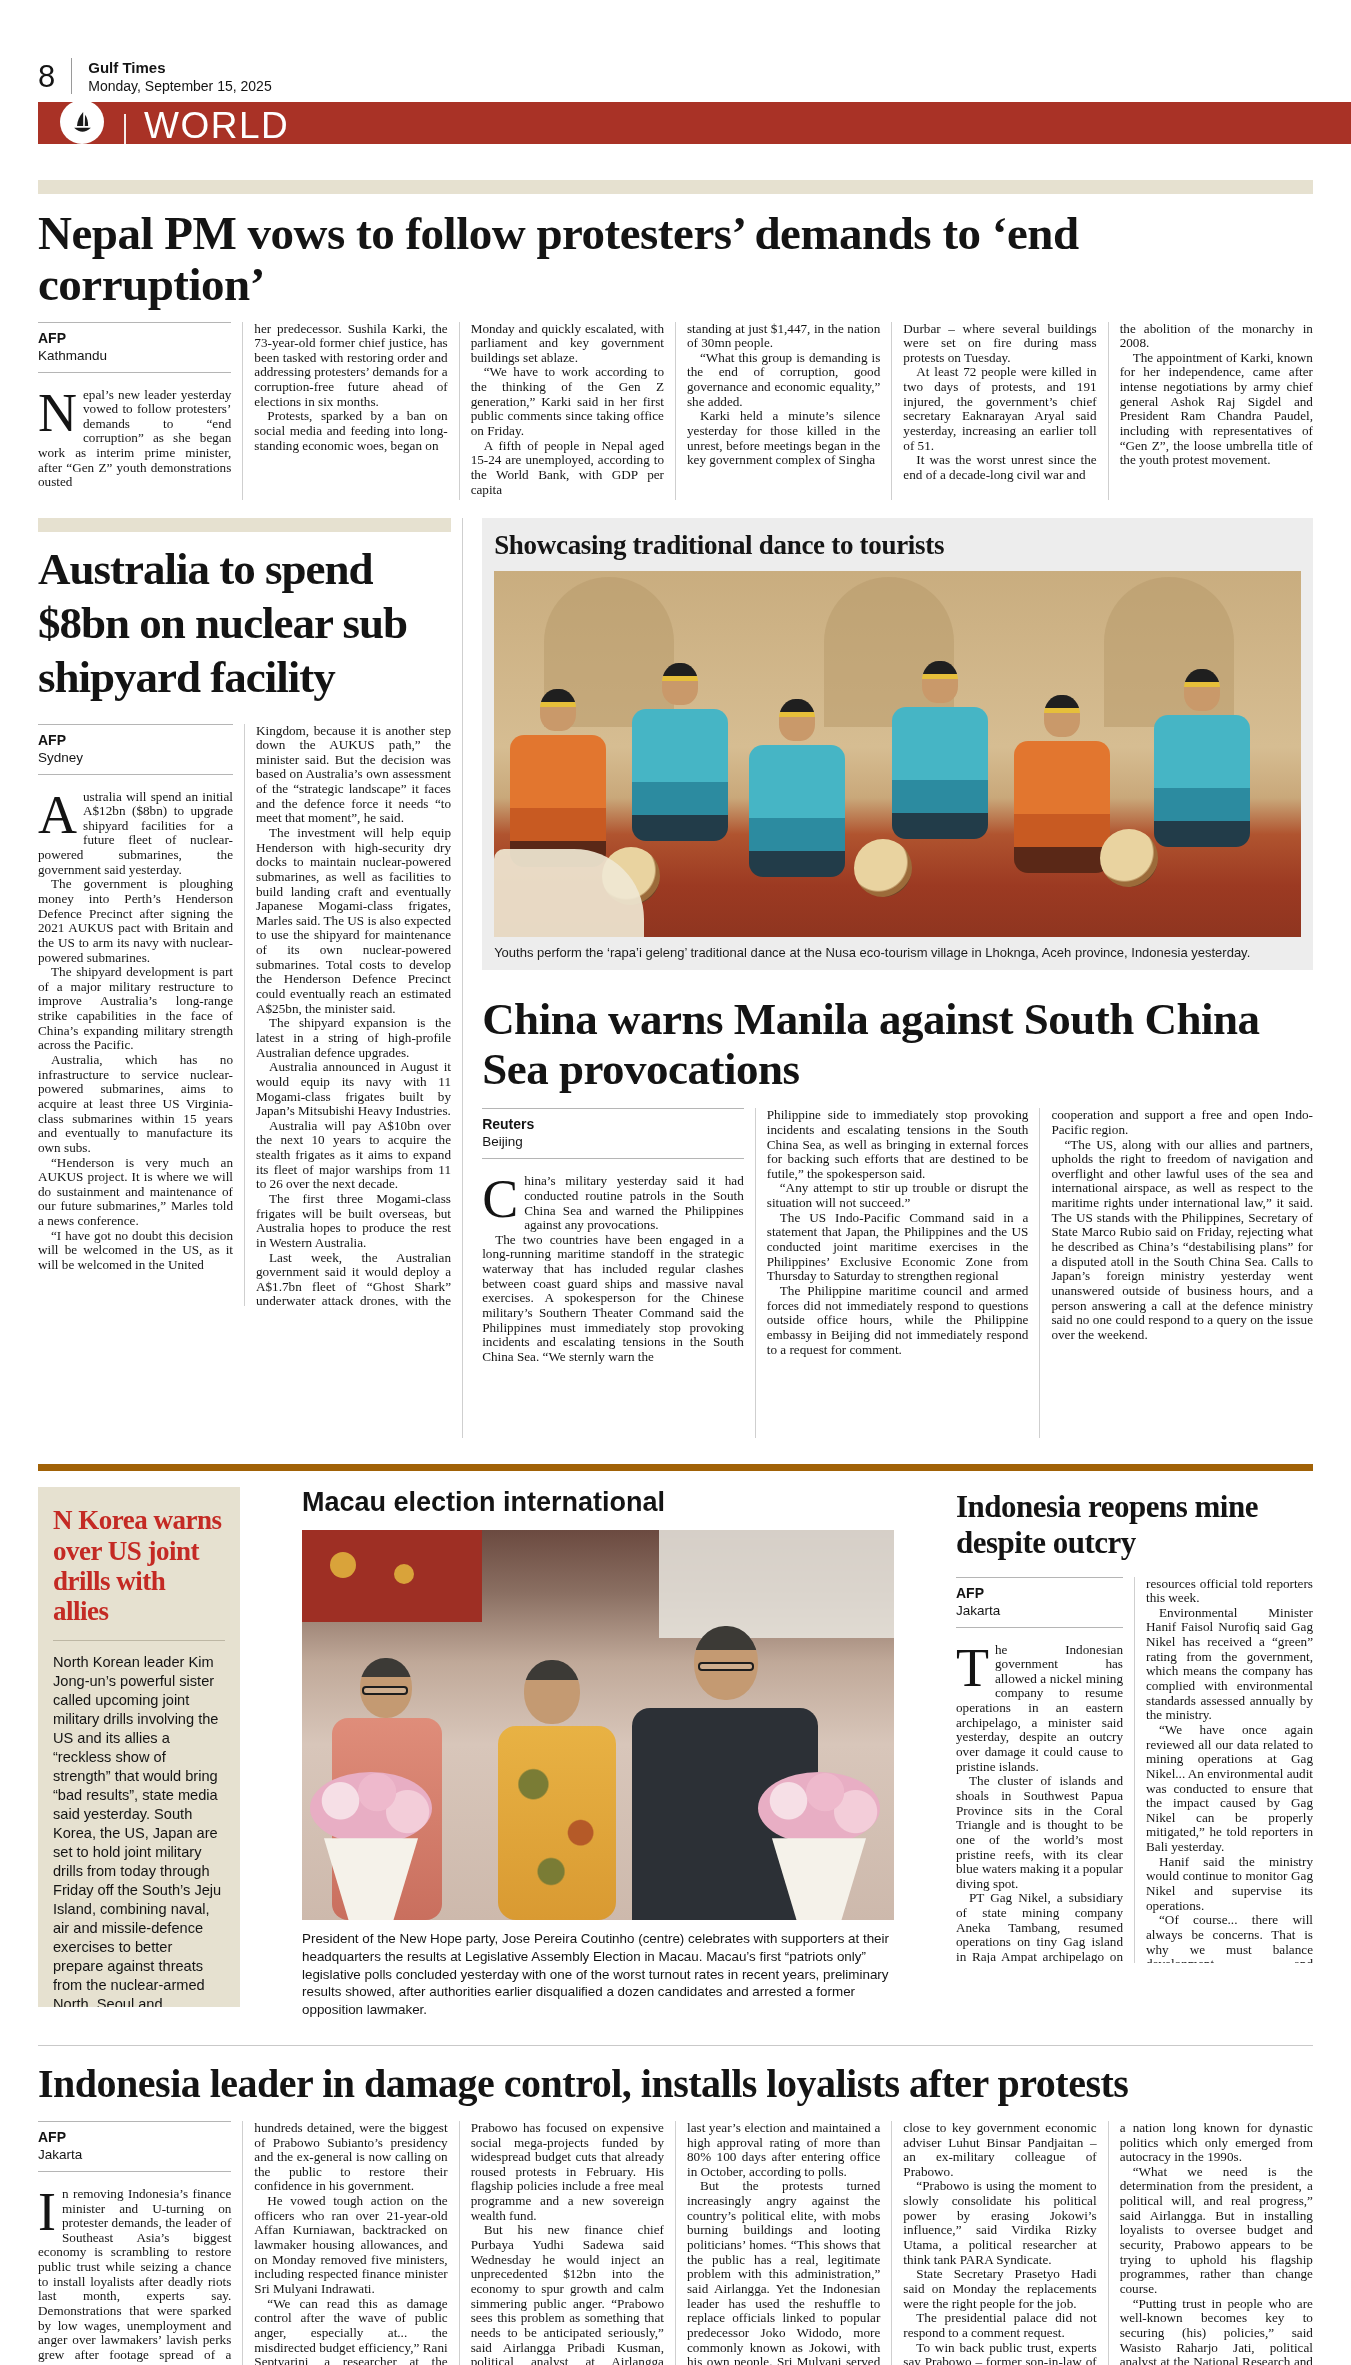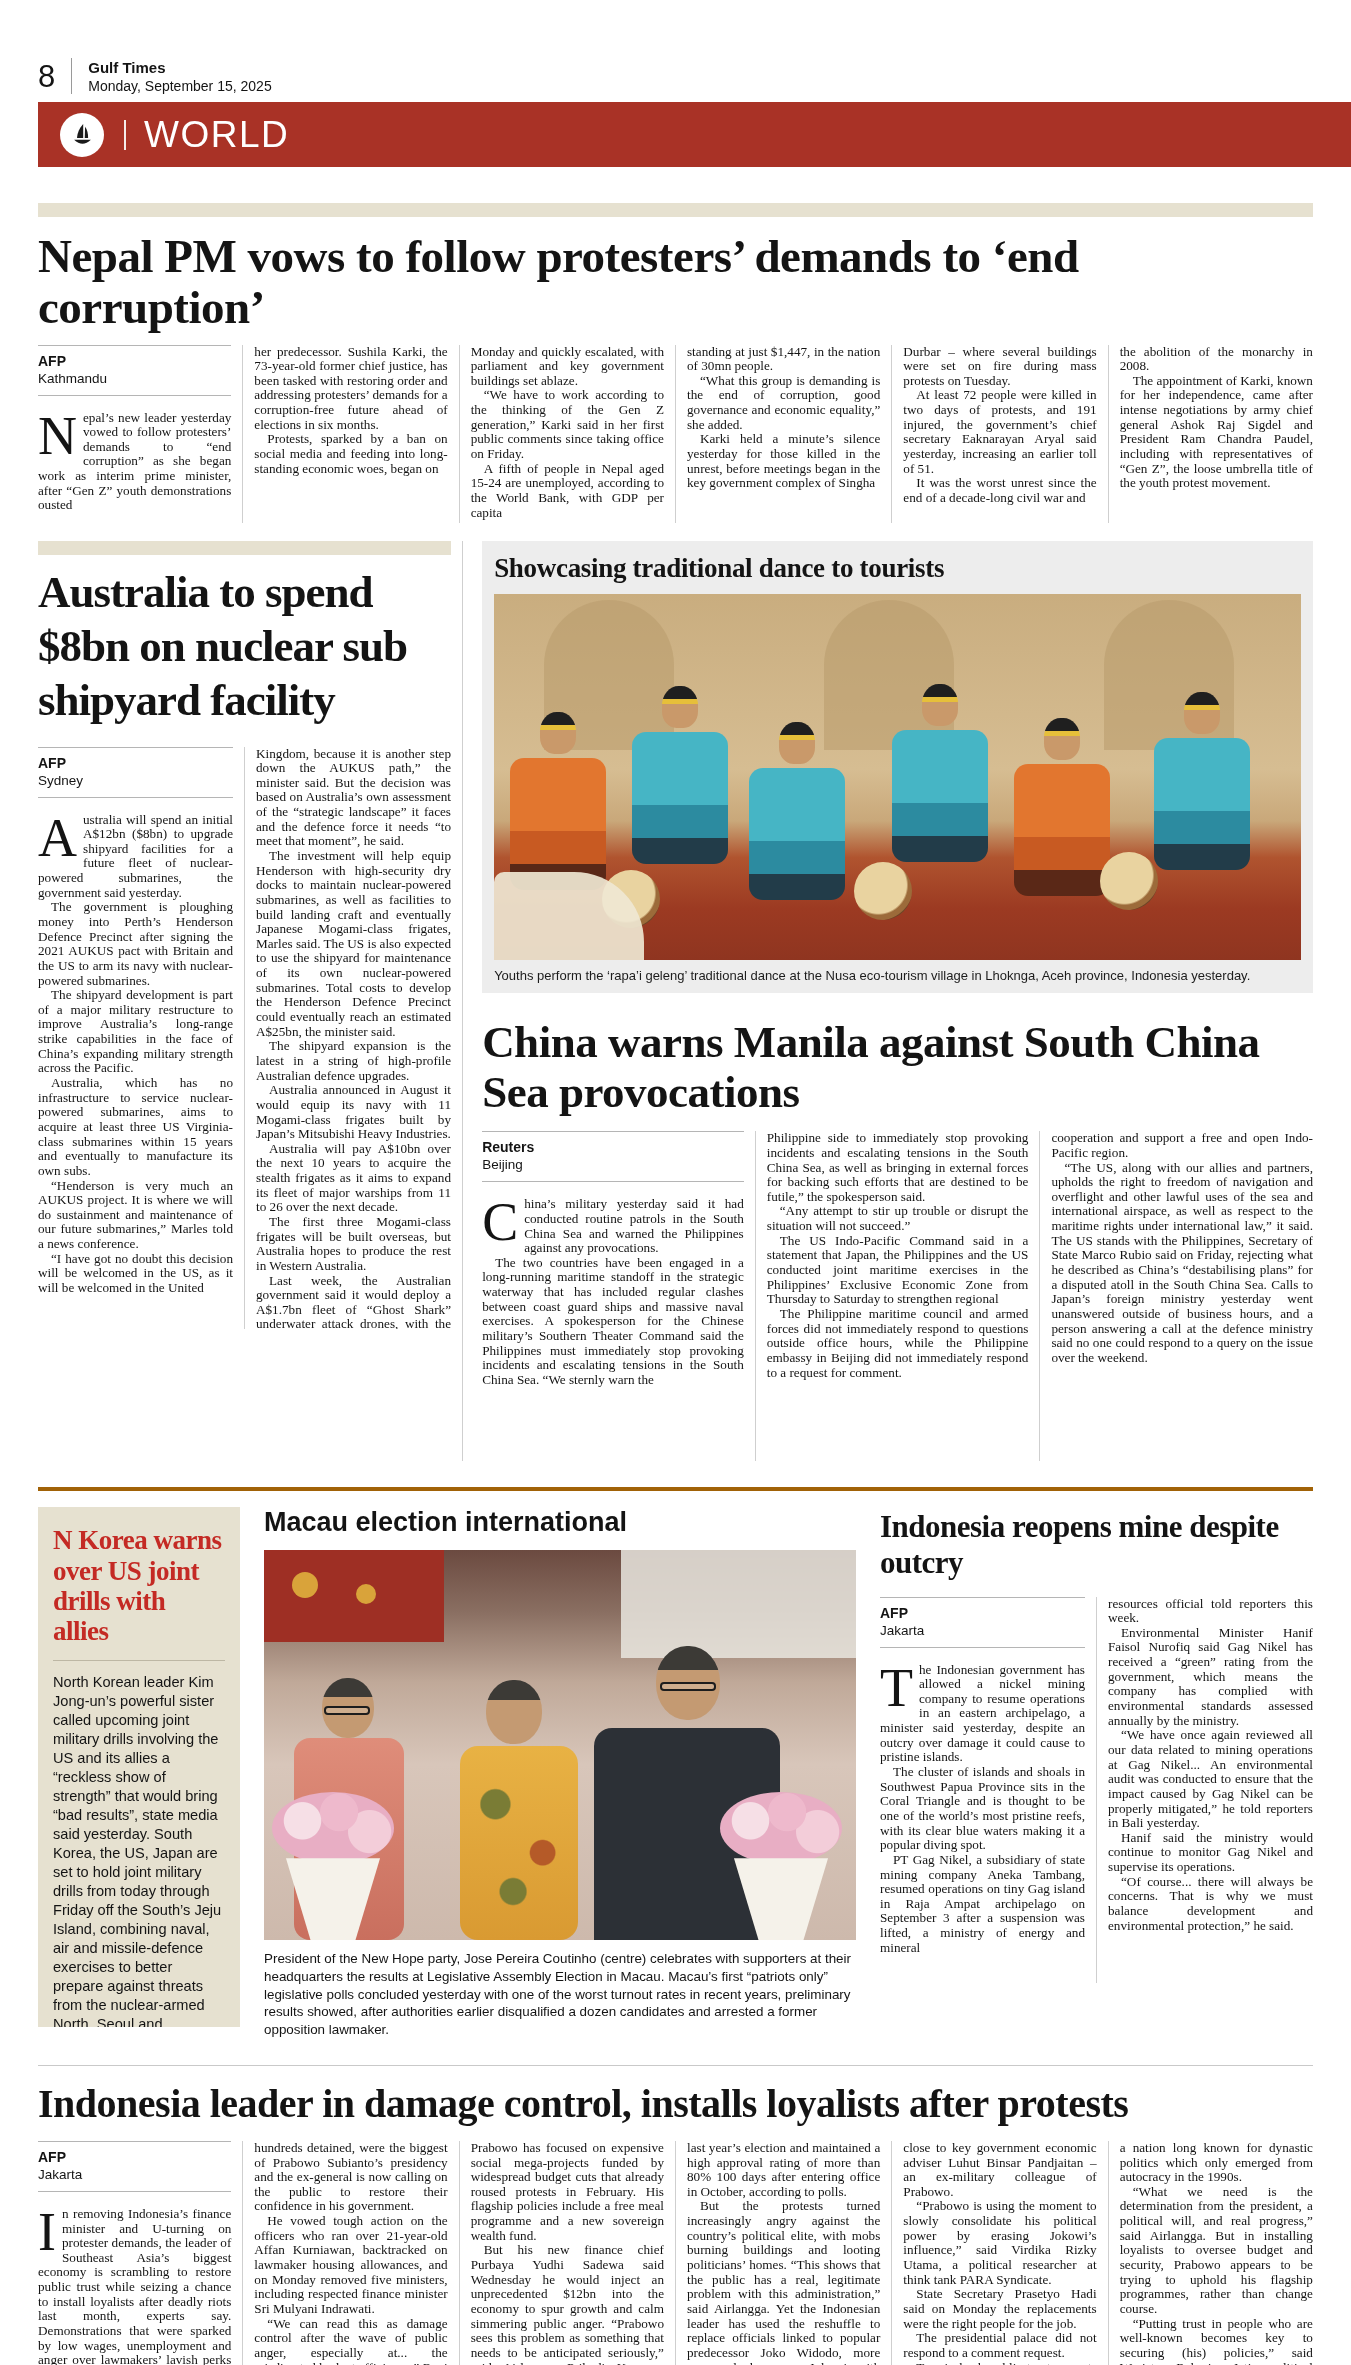--- a/index.html
+++ b/index.html
@@ -15,22 +15,22 @@
   .page{padding:0 38px;}
 
   
   .masthead{display:flex;align-items:center;gap:16px;padding-top:58px;}
   .pagenum{font-family:"Liberation Sans",sans-serif;font-size:31px;line-height:1;}
   .mast-rule{width:1px;height:36px;background:#9a9a9a;}
   .mast-pub{font-family:"Liberation Sans",sans-serif;font-size:15px;font-weight:700;line-height:1.3;}
   .mast-date{font-family:"Liberation Sans",sans-serif;font-size:14px;font-weight:400;}
 
   
-  .banner{margin-left:38px;margin-top:8px;height:65px;background:var(--red);
-          display:flex;align-items:center;}
+  .banner{margin-left:38px;margin-top:8px;height:42px;background:var(--red);
+          display:flex;align-items:flex-end;}
   .logo-circle{width:44px;height:44px;border-radius:50%;background:#fff;margin-left:22px;
                display:flex;align-items:center;justify-content:center;flex:0 0 44px;}
   .banner-rule{width:2px;height:30px;background:#fff;opacity:.9;margin:0 18px 0 20px;}
   .banner-title{color:#fff;font-family:"Liberation Sans",sans-serif;font-size:37px;
                 letter-spacing:1.5px;font-weight:400;line-height:1;}
 
   
   .strip{height:14px;background:var(--beige);}
   .headline{font-weight:700;letter-spacing:-0.5px;line-height:1.08;margin:0;}
   .cols{display:flex;align-items:stretch;overflow:hidden;}
@@ -77,21 +77,21 @@
   .drum{position:absolute;width:58px;height:58px;border-radius:50%;
         background:radial-gradient(circle at 42% 40%,#e9d3a0 0 58%,#9c6b3a 62% 72%,#6b4526 74%);}
   .cloth{position:absolute;left:0;bottom:0;width:150px;height:88px;background:#efe7d2;
          border-radius:10px 70px 0 0;opacity:.92;}
   .photo-caption{font-family:"Liberation Sans",sans-serif;font-size:13px;margin-top:8px;color:#1c1c1c;}
 
   .china-headline{font-size:45px;line-height:1.12;margin:24px 0 14px;}
   .china-cols{height:330px;}
 
   
-  .band3{display:flex;margin-top:26px;border-top:4px solid #a16207;padding-top:16px;}
+  .band3{display:flex;margin-top:26px;border-top:7px solid #a16207;padding-top:16px;gap:38px;}
   .nkorea{flex:0 0 202px;background:var(--beige);padding:18px 15px;height:520px;overflow:hidden;}
   .nkorea-headline{font-size:27px;font-weight:700;color:#c42a24;line-height:1.12;
                    letter-spacing:-0.5px;margin:0;}
   .nkorea-rule{height:1px;background:#bdb7a4;margin:14px 0 12px;}
   .nkorea-body{font-family:"Liberation Sans",sans-serif;font-size:14.6px;line-height:1.3;}
 
   .macau{flex:0 0 592px;margin-left:24px;min-width:0;}
   .macau-title{font-family:"Liberation Sans",sans-serif;font-weight:700;font-size:27px;margin:0 0 12px;}
   .photo-macau{height:390px;
     background:linear-gradient(180deg,#6b4a40 0%,#8a6f62 16%,#c0a999 34%,#d8c6ba 55%,#cdb9ac 100%);}

